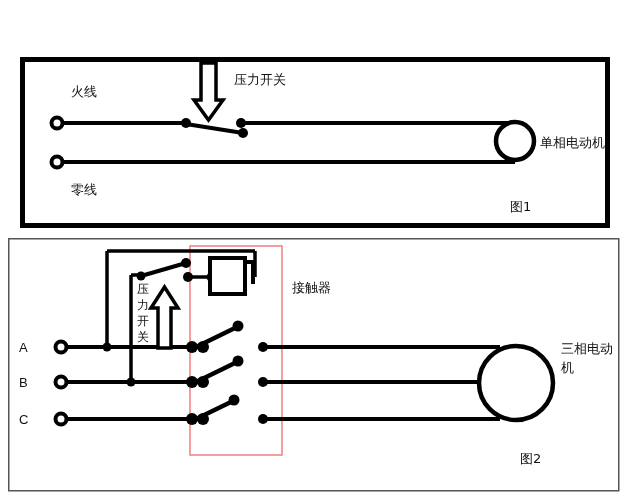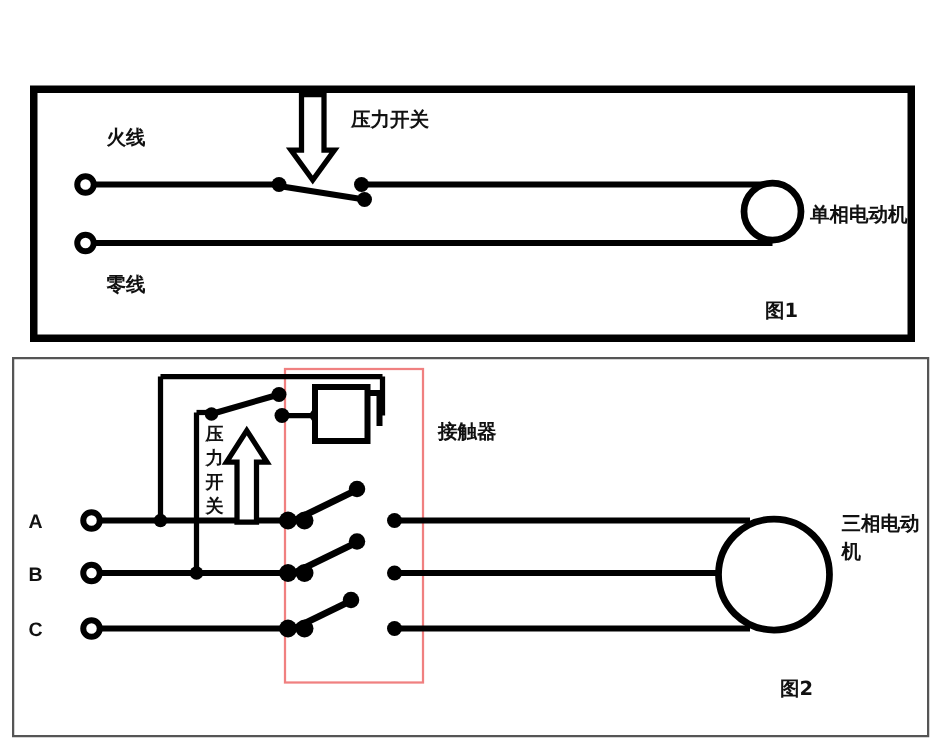--- a/index.html
+++ b/index.html
@@ -3,21 +3,21 @@
 <meta charset="utf-8">
 <style>
   html,body{margin:0;padding:0;}
   body{
     width:625px;height:500px;
     background:#ffffff;
     font-family:"Liberation Sans","DejaVu Sans",sans-serif;
     overflow:hidden;
     position:relative;
   }
-  #root{position:absolute;left:0;top:0;width:625px;height:500px;font-weight:bold;}
+  #root{position:absolute;left:0;top:0;width:625px;height:500px;}
   svg{display:block;}
   .cjk{font-family:"DejaVu Sans","Liberation Sans",sans-serif;}
 </style>
 </head>
 <body>
 
 <div id="root">
   <svg width="625" height="500" viewBox="0 0 625 500">
 
     <g>

